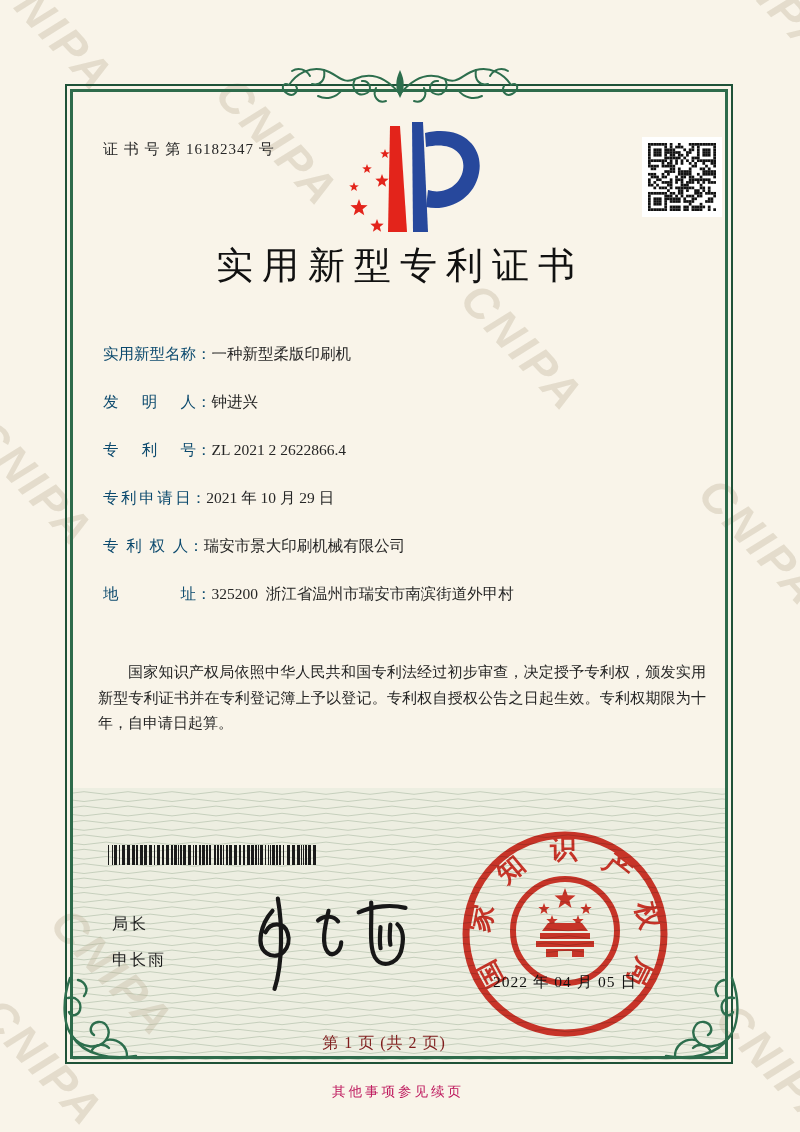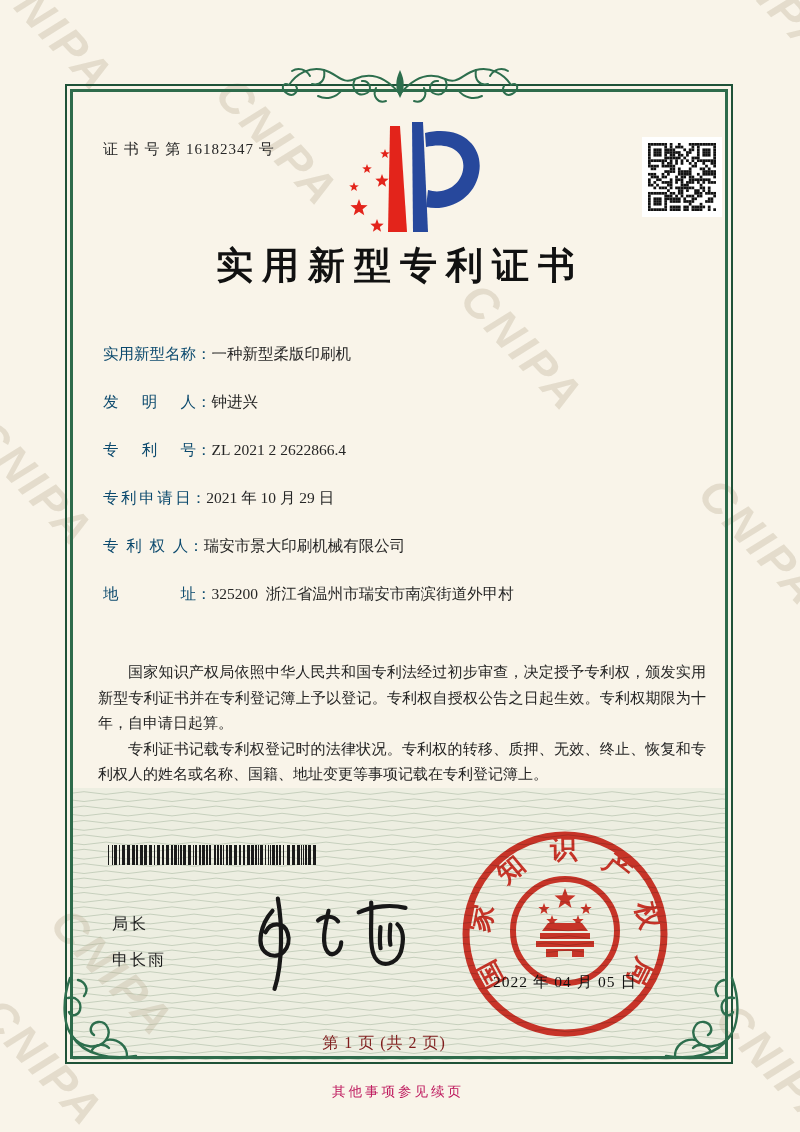--- a/index.html
+++ b/index.html
@@ -25,21 +25,21 @@
     left:65px;top:84px;width:664px;height:976px;
     border:2px solid #1f5238;z-index:2;pointer-events:none;
   }
   .frame-inner{position:absolute;left:3px;top:3px;right:3px;bottom:3px;border:3px solid #2e6b4b;}
   
   #waveband{left:73px;top:788px;width:652px;height:272px;z-index:0;overflow:hidden;}
   
   #cert-no{left:103px;top:140px;font-size:15px;letter-spacing:1px;color:#272727;z-index:3;}
   #logo{left:330px;top:116px;z-index:3;}
   #qr{left:644px;top:139px;width:76px;height:76px;background:#fff;z-index:3;box-shadow:0 0 0 2px #fff;}
-  #title{left:0;right:0;top:241px;text-align:center;font-size:37px;font-weight:700;
+  #title{left:0;right:0;top:241px;text-align:center;font-size:37px;font-weight:400;
     letter-spacing:9px;color:#111;z-index:3;}
   
   #fields{left:103px;top:344px;width:610px;z-index:3;font-size:15.5px;}
   .frow{line-height:20px;margin-bottom:28px;white-space:nowrap;}
   .flabel{color:#0c4a6e;}
   .fvalue{color:#262626;margin-top:28px;}
   .grant{display:flex;}
   .grant .g2{margin-left:46px;}
   
   #paras{left:98px;top:660px;width:608px;z-index:3;font-size:15px;line-height:25.6px;
@@ -544,21 +544,20 @@
   <div class="frow">
     <span class="flabel">专 利 权 人：</span><span class="fvalue">瑞安市景大印刷机械有限公司</span>
   </div>
   <div class="frow">
     <span class="flabel">地　　　　址：</span><span class="fvalue">325200 浙江省温州市瑞安市南滨街道外甲村</span>
   </div>
 </div>
 
 <div class="abs" id="paras">
   <p>国家知识产权局依照中华人民共和国专利法经过初步审查，决定授予专利权，颁发实用新型专利证书并在专利登记簿上予以登记。专利权自授权公告之日起生效。专利权期限为十年，自申请日起算。</p>
-  <p>专利证书记载专利权登记时的法律状况。专利权的转移、质押、无效、终止、恢复和专利权人的姓名或名称、国籍、地址变更等事项记载在专利登记簿上。</p>
 </div>
 
 <svg class="abs" id="barcode" width="212" height="20" viewBox="0 0 212 20">
     <rect x="0" y="0" width="1" height="20" fill="#1b1b1b"></rect>
     <rect x="4" y="0" width="1" height="20" fill="#1b1b1b"></rect>
     <rect x="6" y="0" width="3" height="20" fill="#1b1b1b"></rect>
     <rect x="11" y="0" width="1" height="20" fill="#1b1b1b"></rect>
     <rect x="14" y="0" width="3" height="20" fill="#1b1b1b"></rect>
     <rect x="19" y="0" width="3" height="20" fill="#1b1b1b"></rect>
     <rect x="24" y="0" width="3" height="20" fill="#1b1b1b"></rect>

